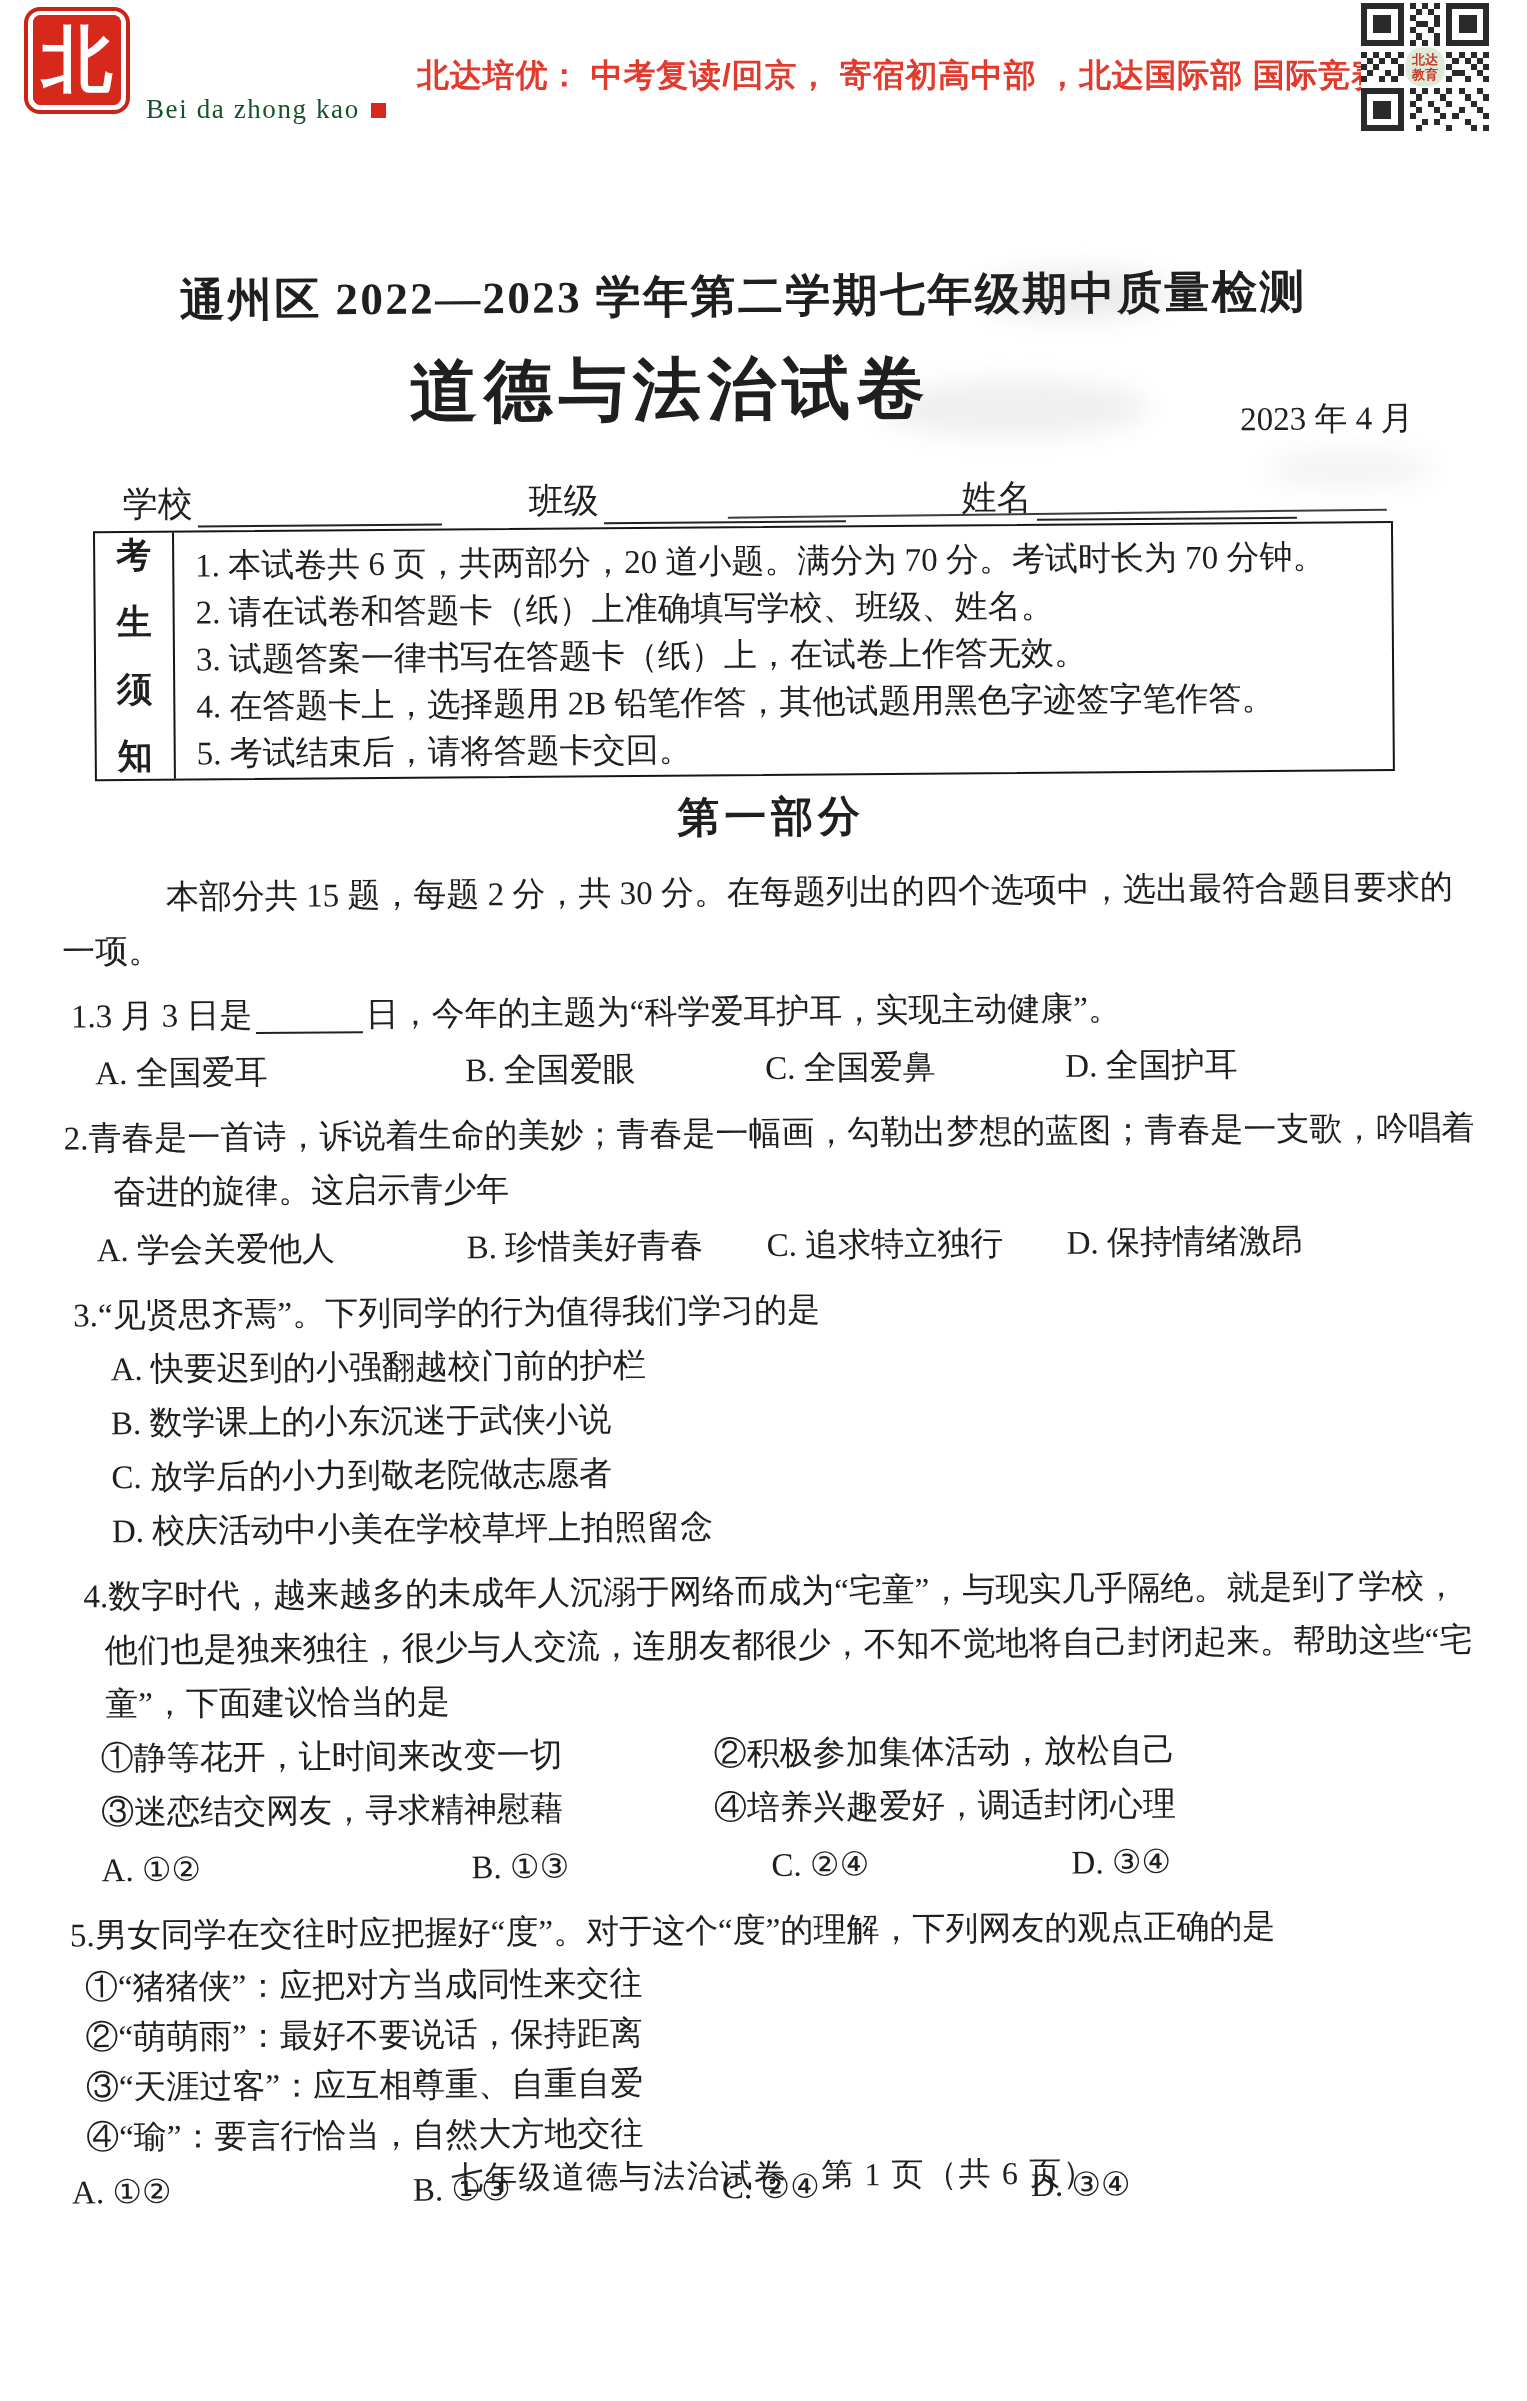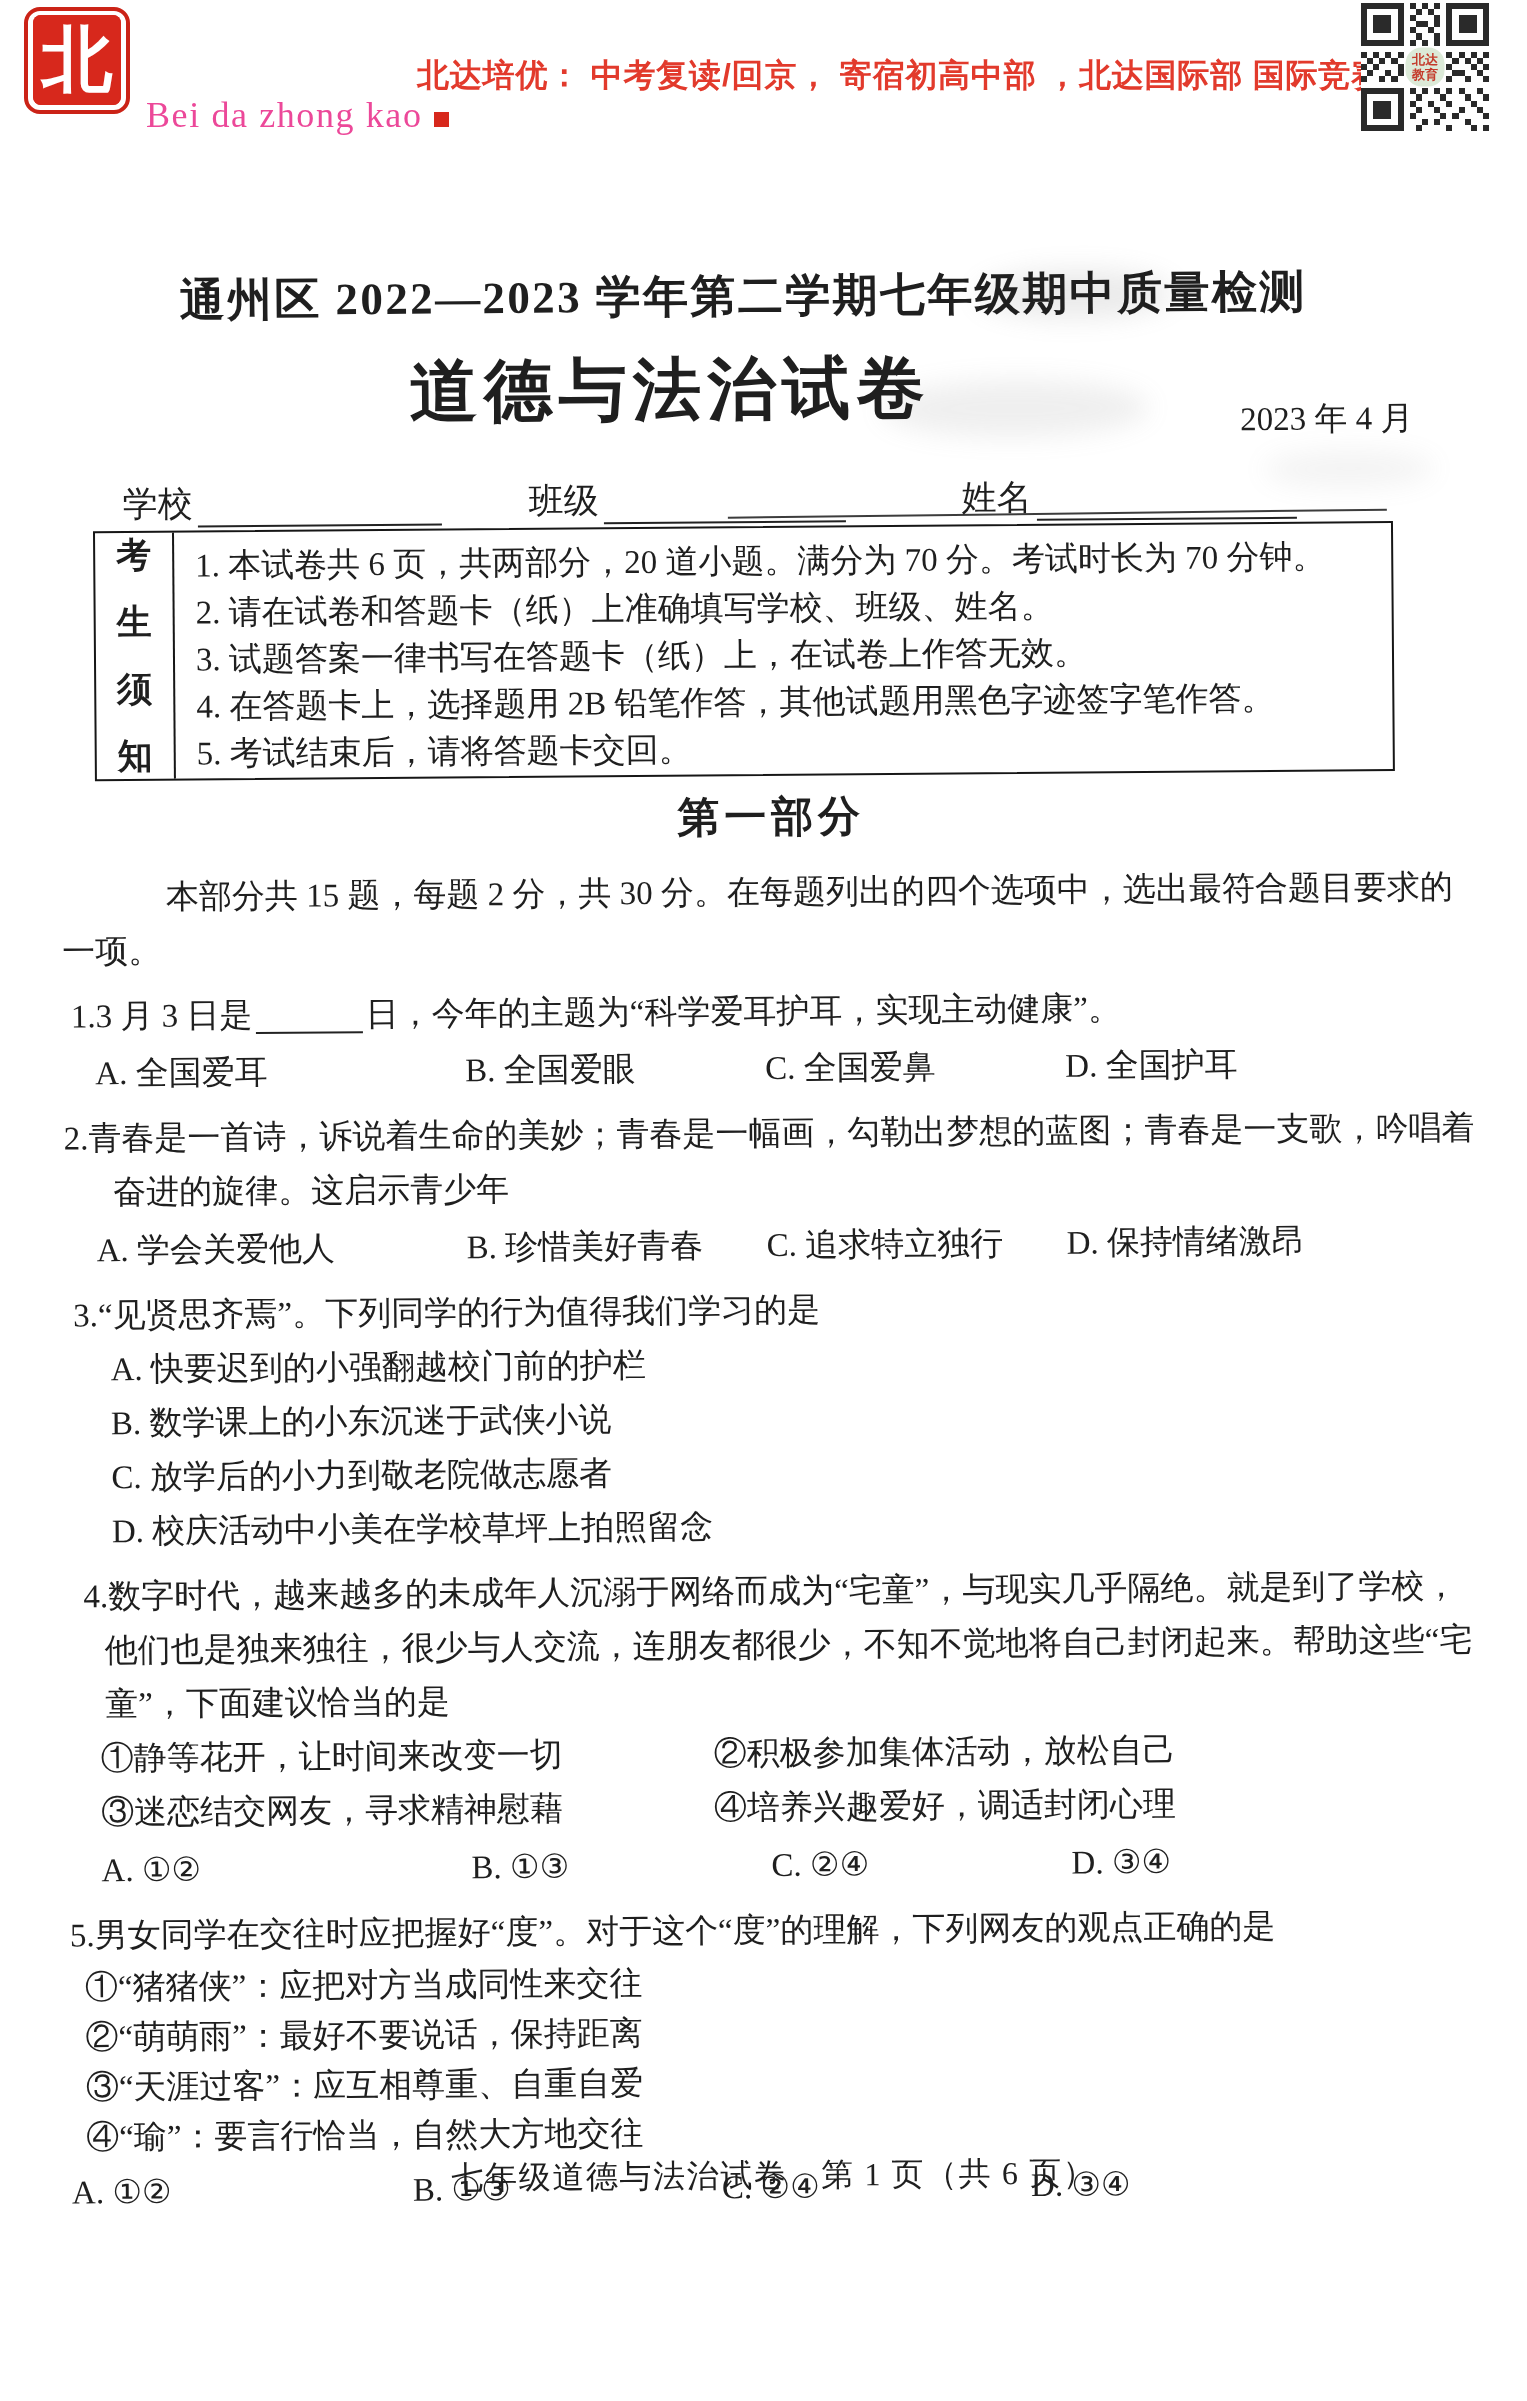--- a/index.html
+++ b/index.html
@@ -18,21 +18,21 @@
     width:100%; height:100%; background:#d7281c; border-radius:8px;
     display:flex; align-items:center; justify-content:center;
     box-shadow:0 0 0 1.6px #d7281c inset;
   }
   .seal-char { color:#fff; font-size:71px; font-weight:bold; line-height:1; }
   .brand {
     position:absolute; left:145px; top:0px; font-size:91px; line-height:1.05;
     font-weight:900; color:#d7281c; letter-spacing:11.4px; white-space:nowrap;
   }
   .roman {
-    position:absolute; left:146px; top:94px; font-size:36px; color:#ec4899;
+    position:absolute; left:146px; top:94px; font-size:27px; color:#14532d;
     letter-spacing:1.6px; white-space:nowrap;
   }
   .roman .sq {
     display:inline-block; width:14.6px; height:14.6px; background:#d7281c;
     margin-left:11.4px; vertical-align:baseline;
   }
   .slogan {
     position:absolute; left:417px; top:54px; font-size:32px; font-weight:bold;
     color:#e23a2c; font-family:"Liberation Sans","DejaVu Sans",sans-serif;
     white-space:nowrap; letter-spacing:0.8px;

